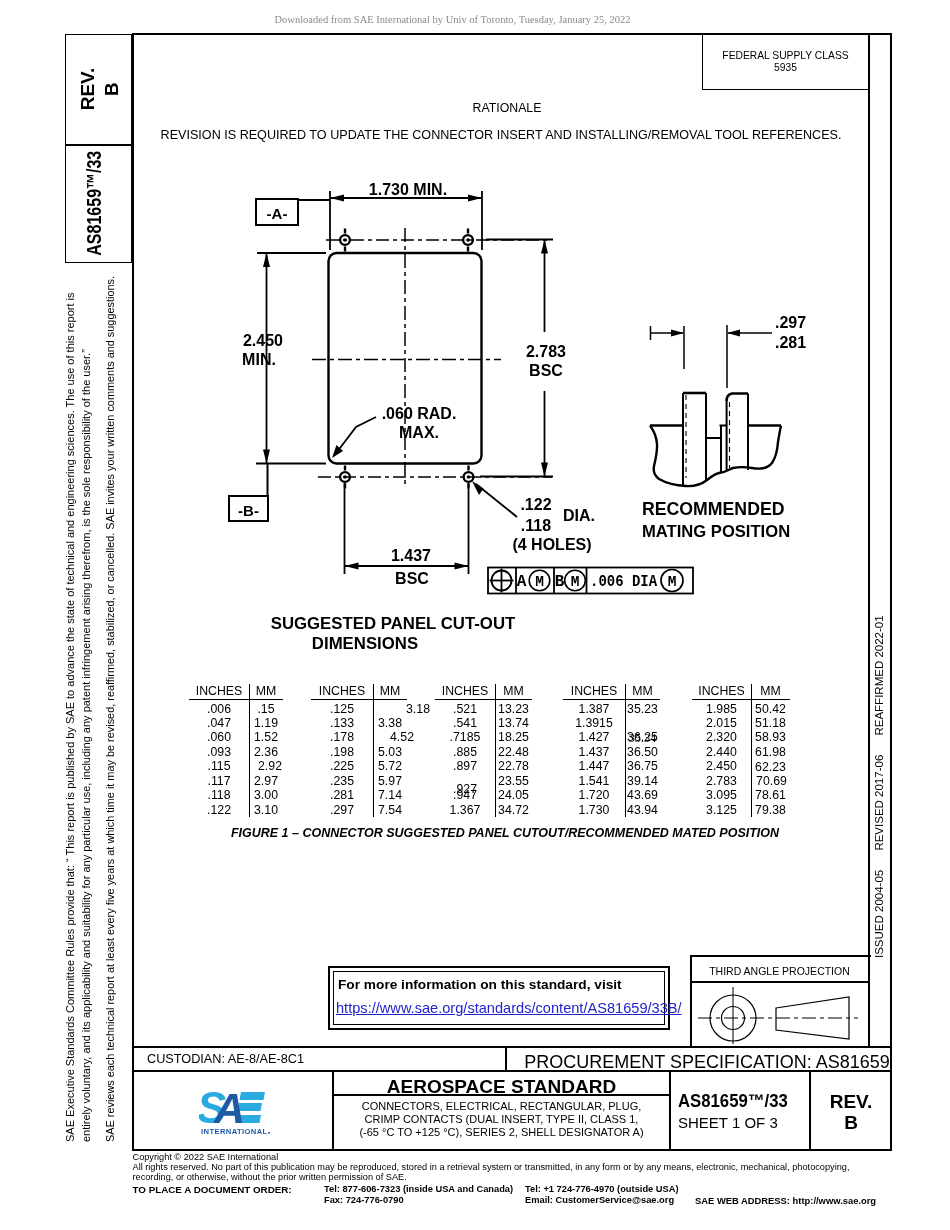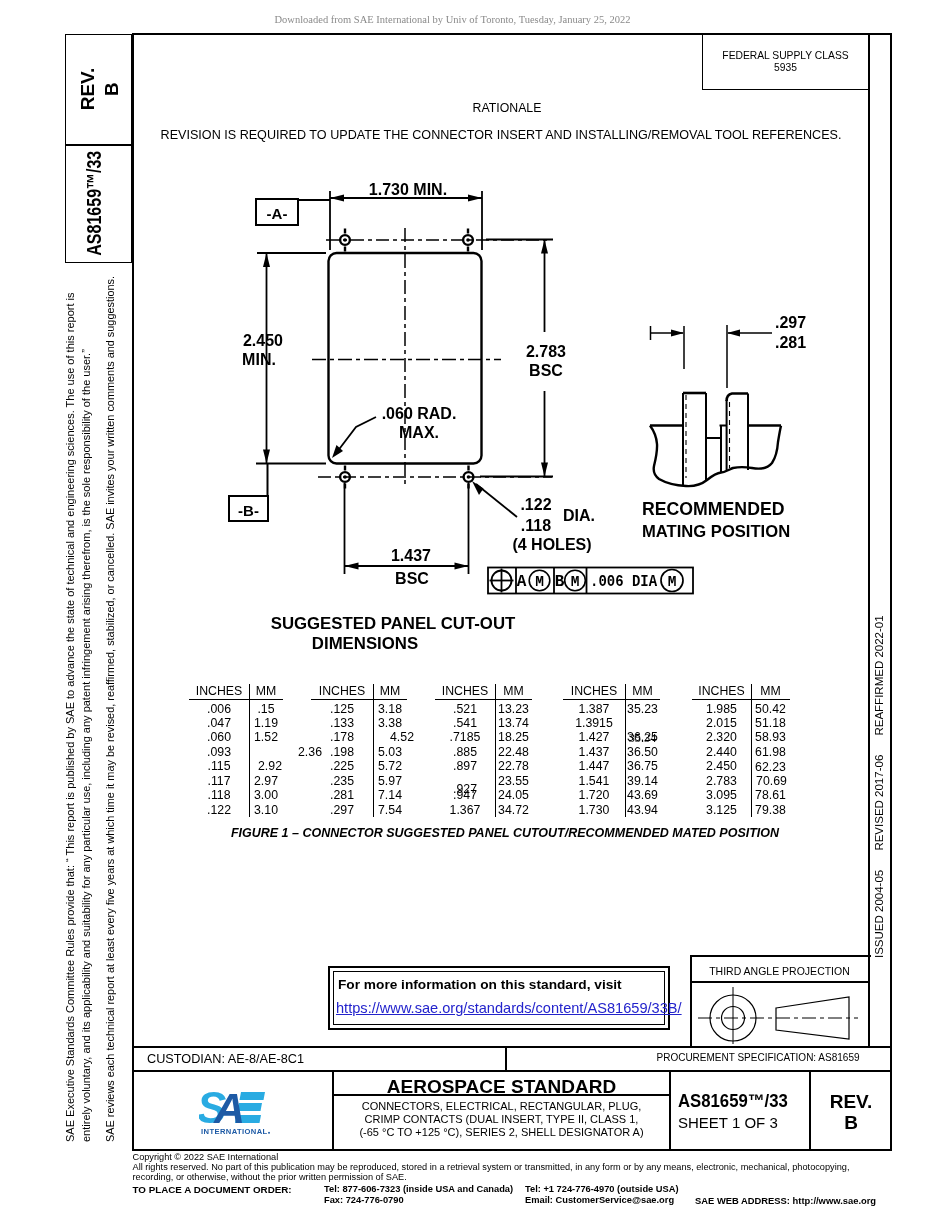--- a/index.html
+++ b/index.html
@@ -257,38 +257,38 @@
 <div class="abs ctr" style="left:60px;top:0;width:34px;">MM</div>
 <div class="abs" style="left:0;top:15px;width:94px;height:1.2px;background:#000;"></div>
 <div class="abs" style="left:60px;top:0;width:1.2px;height:133px;background:#000;"></div>
 <div class="abs ctr" style="left:0;top:17.5px;width:60px;">.006</div>
 <div class="abs ctr" style="left:60px;top:17.5px;width:34px;">.15</div>
 <div class="abs ctr" style="left:0;top:31.9px;width:60px;">.047</div>
 <div class="abs ctr" style="left:60px;top:31.9px;width:34px;">1.19</div>
 <div class="abs ctr" style="left:0;top:46.4px;width:60px;">.060</div>
 <div class="abs ctr" style="left:60px;top:46.4px;width:34px;">1.52</div>
 <div class="abs ctr" style="left:0;top:60.8px;width:60px;">.093</div>
-<div class="abs ctr" style="left:60px;top:60.8px;width:34px;padding-left:44px;">2.36</div>
+<div class="abs ctr" style="left:60px;top:60.8px;width:34px;">2.36</div>
 <div class="abs ctr" style="left:0;top:75.3px;width:60px;">.115</div>
 <div class="abs ctr" style="left:64px;top:75.3px;width:34px;">2.92</div>
 <div class="abs ctr" style="left:0;top:89.8px;width:60px;">.117</div>
 <div class="abs ctr" style="left:60px;top:89.8px;width:34px;">2.97</div>
 <div class="abs ctr" style="left:0;top:104.2px;width:60px;">.118</div>
 <div class="abs ctr" style="left:60px;top:104.2px;width:34px;">3.00</div>
 <div class="abs ctr" style="left:0;top:118.6px;width:60px;">.122</div>
 <div class="abs ctr" style="left:60px;top:118.6px;width:34px;">3.10</div>
 </div>
 
 <div class="abs" style="left:311px;top:684px;width:96px;height:133px;">
 <div class="abs ctr" style="left:0;top:0;width:62px;">INCHES</div>
 <div class="abs ctr" style="left:62px;top:0;width:34px;">MM</div>
 <div class="abs" style="left:0;top:15px;width:96px;height:1.2px;background:#000;"></div>
 <div class="abs" style="left:62px;top:0;width:1.2px;height:133px;background:#000;"></div>
 <div class="abs ctr" style="left:0;top:17.5px;width:62px;">.125</div>
-<div class="abs ctr" style="left:62px;top:17.5px;width:34px;">3.18</div>
+<div class="abs ctr" style="left:62px;top:17.5px;width:34px;padding-left:28px;">3.18</div>
 <div class="abs ctr" style="left:0;top:31.9px;width:62px;">.133</div>
 <div class="abs ctr" style="left:62px;top:31.9px;width:34px;">3.38</div>
 <div class="abs ctr" style="left:0;top:46.4px;width:62px;">.178</div>
 <div class="abs ctr" style="left:62px;top:46.4px;width:34px;padding-left:12px;">4.52</div>
 <div class="abs ctr" style="left:0;top:60.8px;width:62px;">.198</div>
 <div class="abs ctr" style="left:62px;top:60.8px;width:34px;">5.03</div>
 <div class="abs ctr" style="left:0;top:75.3px;width:62px;">.225</div>
 <div class="abs ctr" style="left:62px;top:75.3px;width:34px;">5.72</div>
 <div class="abs ctr" style="left:0;top:89.8px;width:62px;">.235</div>
 <div class="abs ctr" style="left:62px;top:89.8px;width:34px;">5.97</div>
@@ -384,21 +384,21 @@
   <line x1="698" y1="1018" x2="858" y2="1018" stroke="#000" stroke-width="1" stroke-dasharray="14 4 4 4"></line>
   <circle cx="733" cy="1018" r="23" fill="none" stroke="#000" stroke-width="1.2"></circle>
   <circle cx="733" cy="1018" r="11.5" fill="none" stroke="#000" stroke-width="1.2"></circle>
   <line x1="733" y1="987" x2="733" y2="1044" stroke="#000" stroke-width="1"></line>
   <polygon points="776,1008 849,997 849,1039 776,1030" fill="none" stroke="#000" stroke-width="1.2"></polygon>
 </svg>
 
 <div class="abs" style="left:132px;top:1046px;width:760px;height:26px;border-top:2px solid #000;border-bottom:2px solid #000;box-sizing:border-box;"></div>
 <div class="abs" style="left:505px;top:1046px;width:2px;height:26px;background:#000;"></div>
 <div class="abs" style="left:147px;top:1052px;font-size:12.7px;">CUSTODIAN: AE-8/AE-8C1</div>
-<div class="abs ctr" style="left:533px;top:1052px;width:384px;font-size:10px;padding-left:33px;">PROCUREMENT SPECIFICATION: AS81659</div>
+<div class="abs ctr" style="left:482px;top:1052px;width:384px;font-size:18px;padding-left:33px;">PROCUREMENT SPECIFICATION: AS81659</div>
 
 <div class="abs" style="left:132px;top:1070px;width:760px;height:81px;border-bottom:2px solid #000;box-sizing:border-box;"></div>
 <div class="abs" style="left:332px;top:1072px;width:2px;height:79px;background:#000;"></div>
 <div class="abs" style="left:669px;top:1072px;width:2px;height:79px;background:#000;"></div>
 <div class="abs" style="left:809px;top:1072px;width:2px;height:79px;background:#000;"></div>
 
 <svg class="abs" style="left:199px;top:1087px;" width="72" height="50" viewBox="0 0 72 50">
   <text x="-2" y="36" font-family="Liberation Sans,sans-serif" font-size="44" font-weight="bold" font-style="italic" fill="#29abe2">S</text>
   <g fill="#29abe2">
     <polygon points="42,5 66,5 64.5,13 40.5,13"></polygon>

